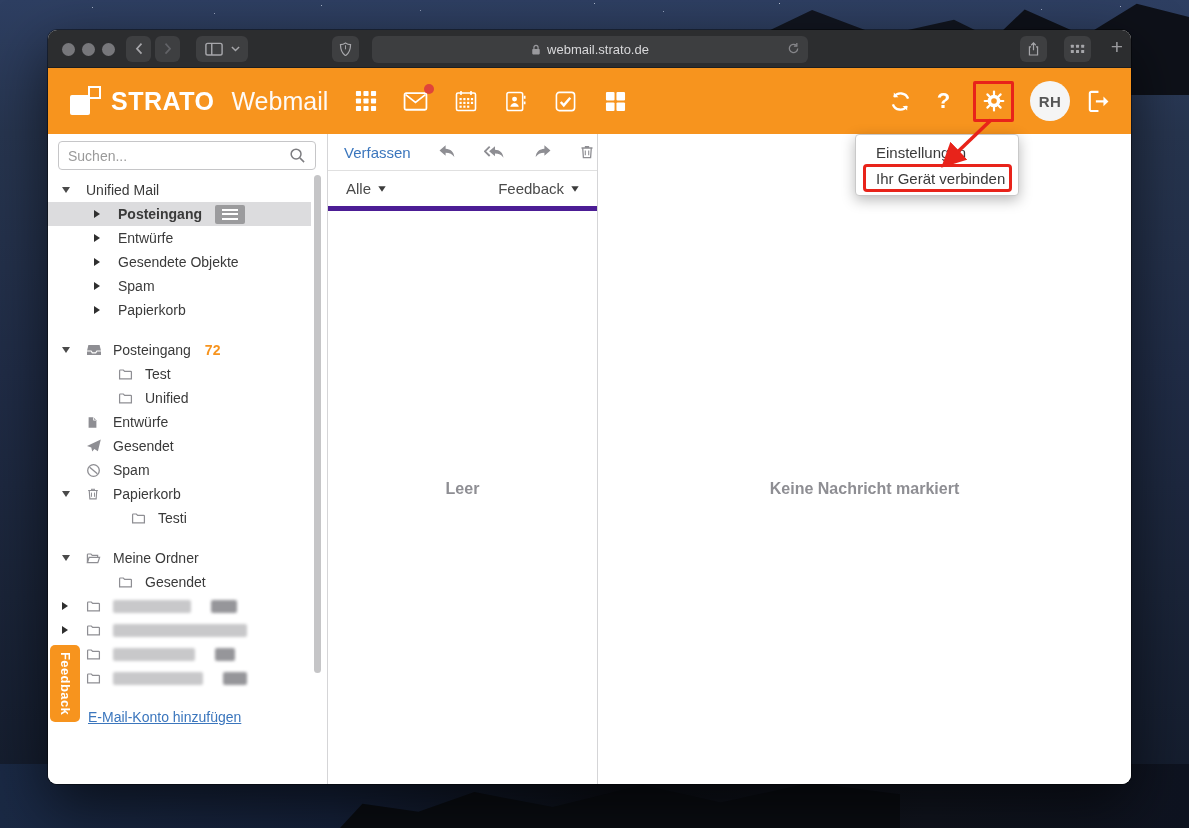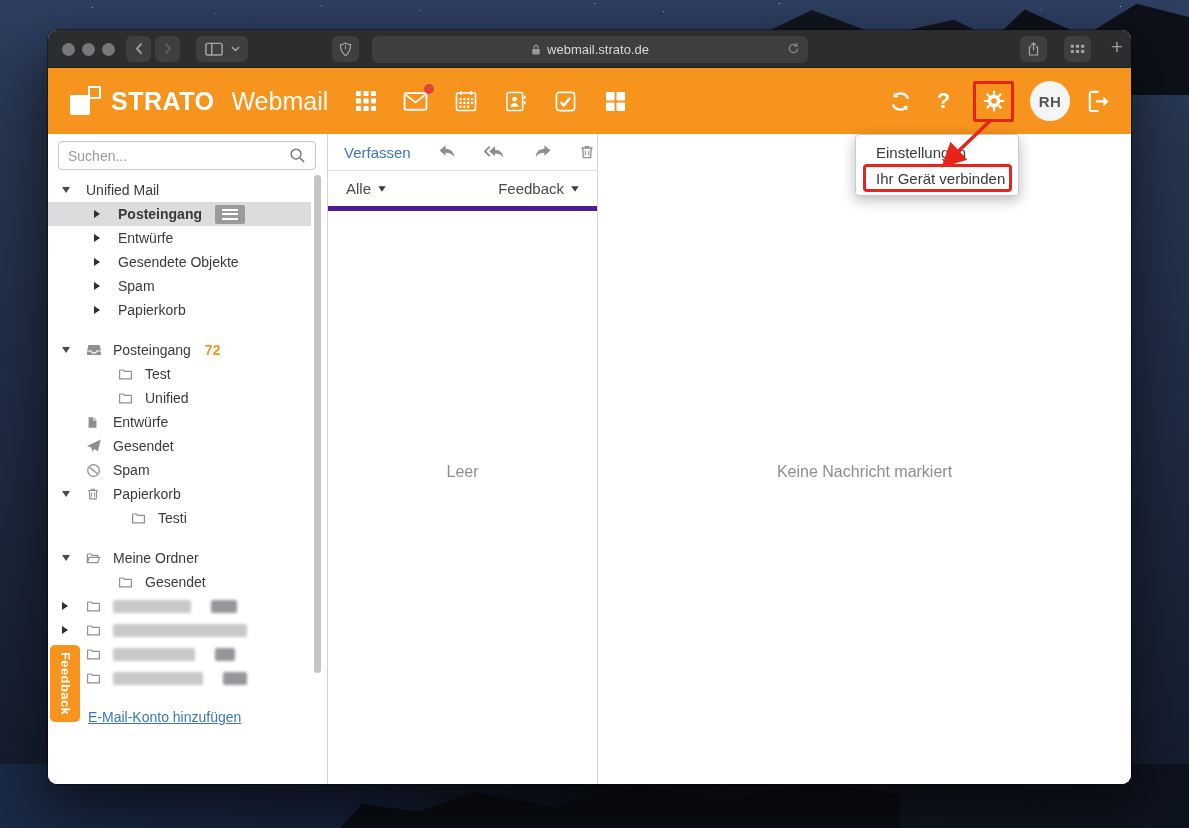--- a/index.html
+++ b/index.html
@@ -79,21 +79,21 @@
   .feedback-tab{position:absolute;left:2px;top:615px;width:30px;height:77px;background:var(--orange);border-radius:5px;color:#fff;font-size:13px;font-weight:bold;letter-spacing:.4px;display:flex;align-items:center;justify-content:center;writing-mode:vertical-rl;z-index:6;cursor:pointer;}
 
   
   .midcol{position:absolute;left:279px;top:0;width:271px;height:650px;border-left:1px solid #d5d5d7;border-right:1px solid #d5d5d7;}
   .mid-toolbar{height:37px;border-bottom:1px solid #e0e0e0;display:flex;align-items:center;padding:16px 16px;}
   .compose{color:var(--blue);font-size:15px;cursor:pointer;}
   .tool-ic{margin-left:27px;display:flex;align-items:center;cursor:pointer;}
   .filter-row{height:40px;border-bottom:5px solid #4c1d95;display:flex;align-items:center;justify-content:space-between;padding:0 18px;font-size:15px;color:#4a4a4a;}
   .dd{display:flex;align-items:center;gap:7px;cursor:pointer;}
   .dd .tri.down{border-top-color:#3c3c3c;transform:scale(.92);}
-  .empty-msg{position:absolute;left:0;right:0;top:329px;text-align:center;color:var(--grey-text);font-size:16px;}
+  .empty-msg{position:absolute;left:0;right:0;top:346px;text-align:center;color:var(--grey-text);font-size:16px;font-weight:bold;}
 
   
   .rightcol{position:absolute;left:550px;top:0;width:533px;height:650px;}
   .right-toolbar{height:39px;border-bottom:1px solid #e0e0e0;display:flex;align-items:center;justify-content:flex-end;padding-right:22px;font-size:15px;color:#2e2e2e;}
 
   
   .dropdown{position:absolute;left:807px;top:104px;width:164px;height:62px;background:#fff;border:1px solid #c9c9c9;border-radius:4px;box-shadow:0 4px 14px rgba(0,0,0,.28);z-index:10;padding-top:5px;}
   .dd-item{height:26px;line-height:26px;padding-left:20px;font-size:15px;color:#3a3a3a;cursor:pointer;white-space:nowrap;}
   .red-box-item{position:absolute;left:7px;top:29px;width:149px;height:28px;border:3px solid var(--red);border-radius:4px;pointer-events:none;}
   .anno-arrow{position:absolute;left:870px;top:88px;z-index:20;pointer-events:none;}

